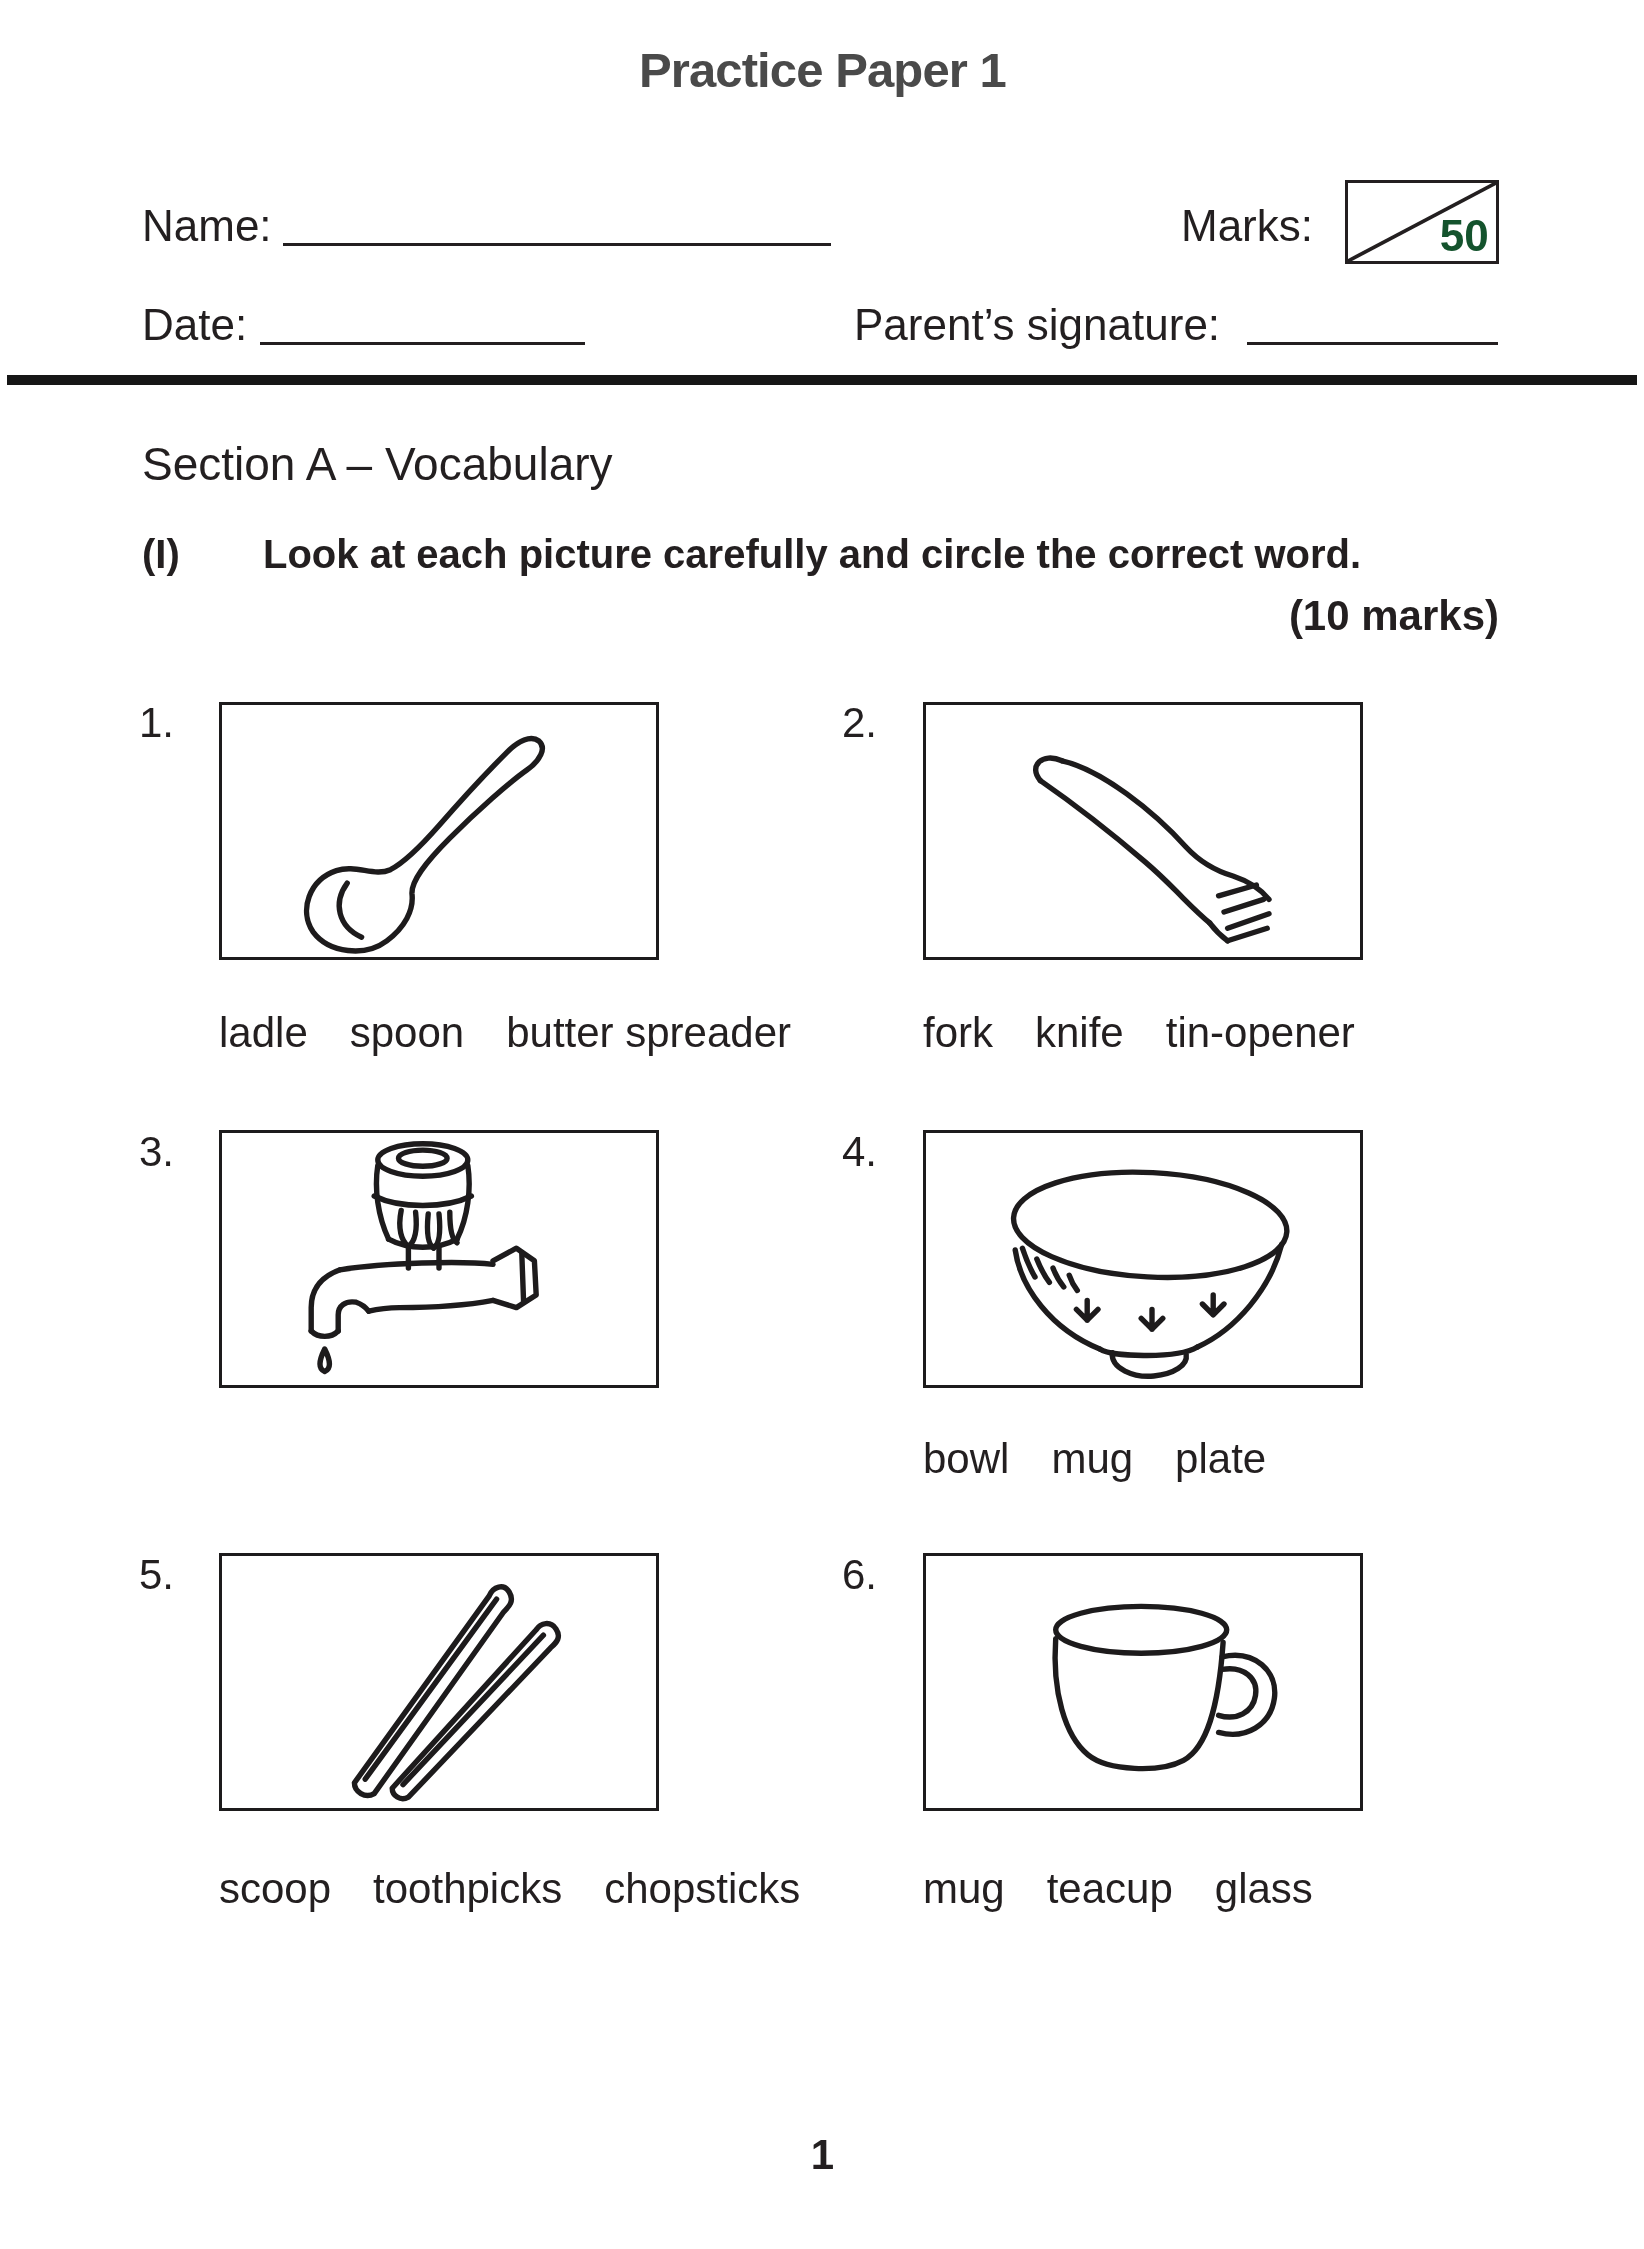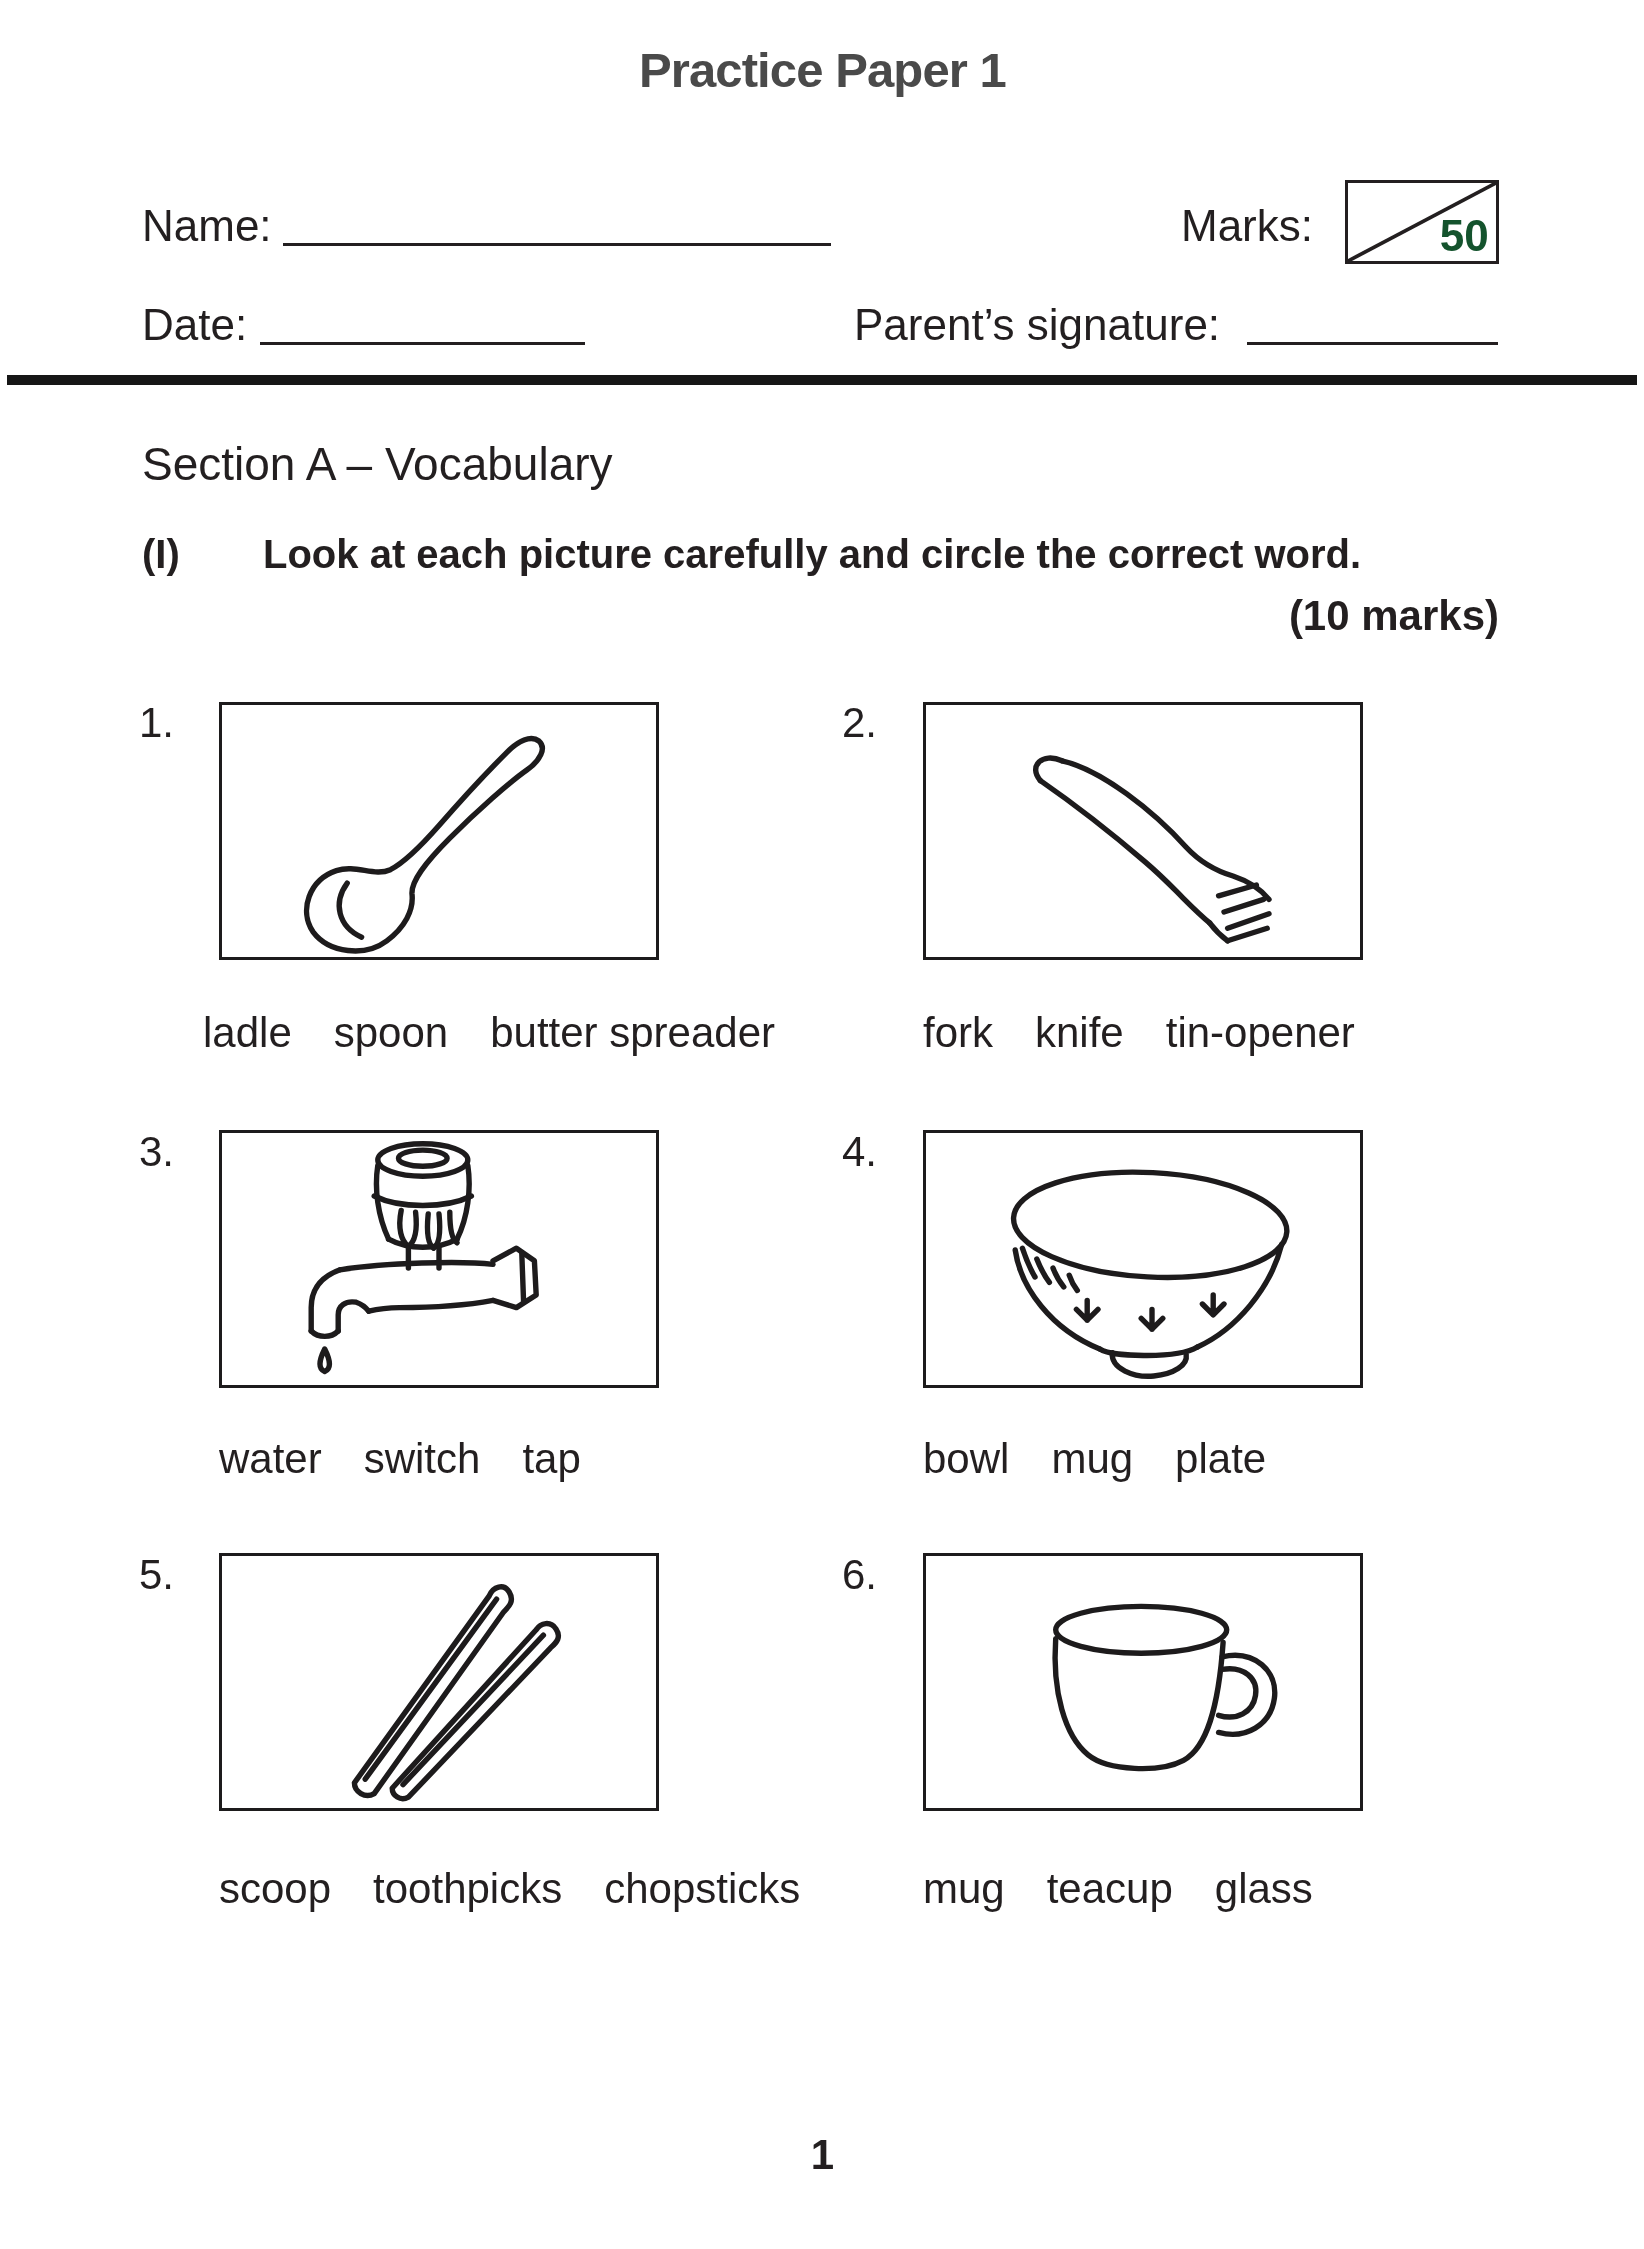--- a/index.html
+++ b/index.html
@@ -89,21 +89,21 @@
       <path stroke-width="8" d="M 126 84 C 152 102 200 138 242 174 C 262 191 272 202 284 214 C 294 224 304 234 314 242"></path>
       <path stroke-width="8" d="M 126 84 C 112 68 128 52 150 62"></path>
       <path stroke-width="8" d="M 314 242 C 320 250 326 256 334 262"></path>
       <path stroke-width="12" d="M 324 212 L 366 200"></path>
       <path stroke-width="12" d="M 330 230 L 374 216"></path>
       <path stroke-width="12" d="M 334 248 L 380 232"></path>
       <path stroke-width="12" d="M 334 262 L 378 248"></path>
     </svg>
   </div>
 
-  <div class="words" style="left:203px;top:1009px">
+  <div class="words" style="left:219px;top:1009px">
     <span>ladle</span>
     <span>spoon</span>
     <span>butter spreader</span>
   </div>
   <div class="words" style="left:923px;top:1009px">
     <span>fork</span>
     <span>knife</span>
     <span>tin-opener</span>
   </div>
 
@@ -143,25 +143,20 @@
       <path stroke-width="4" d="M 106 128 C 110 140 114 150 120 160"></path>
       <path stroke-width="4" d="M 122 140 C 126 150 130 158 136 166"></path>
       <path stroke-width="4" d="M 140 150 C 143 158 147 165 152 171"></path>
       <path stroke-width="4" d="M 158 158 C 160 164 163 170 167 175"></path>
       <path d="M 178 186 L 178 208 M 166 196 L 178 208 M 190 196 L 178 208"></path>
       <path d="M 250 196 L 250 218 M 238 206 L 250 218 M 262 206 L 250 218"></path>
       <path d="M 318 180 L 318 202 M 306 190 L 318 202 M 330 190 L 318 202"></path>
     </svg>
   </div>
 
-  <div class="words" style="left:219px;top:1435px">
-    <span>water</span>
-    <span>switch</span>
-    <span>tap</span>
-  </div>
   <div class="words" style="left:923px;top:1435px">
     <span>bowl</span>
     <span>mug</span>
     <span>plate</span>
   </div>
 
   <div class="qnum" style="left:139px;top:1551px">5.</div>
   <div class="qbox" style="left:219px;top:1553px">
     <svg class="draw" viewBox="0 0 480 280">
       <path d="M 146 252 L 296 44 C 300 34 312 30 318 40 C 324 50 318 56 312 62 L 168 264 C 158 270 146 262 146 252 Z"></path>

